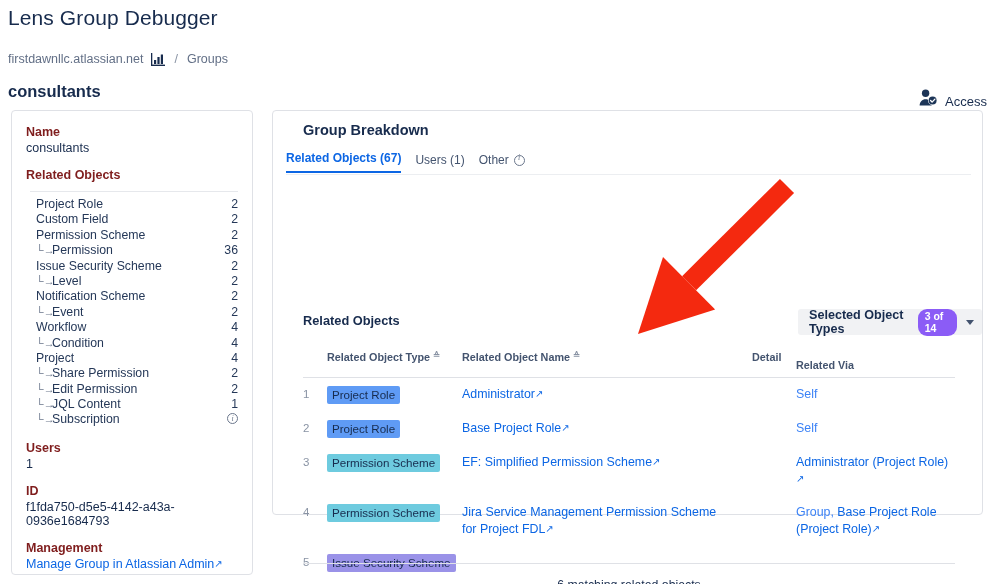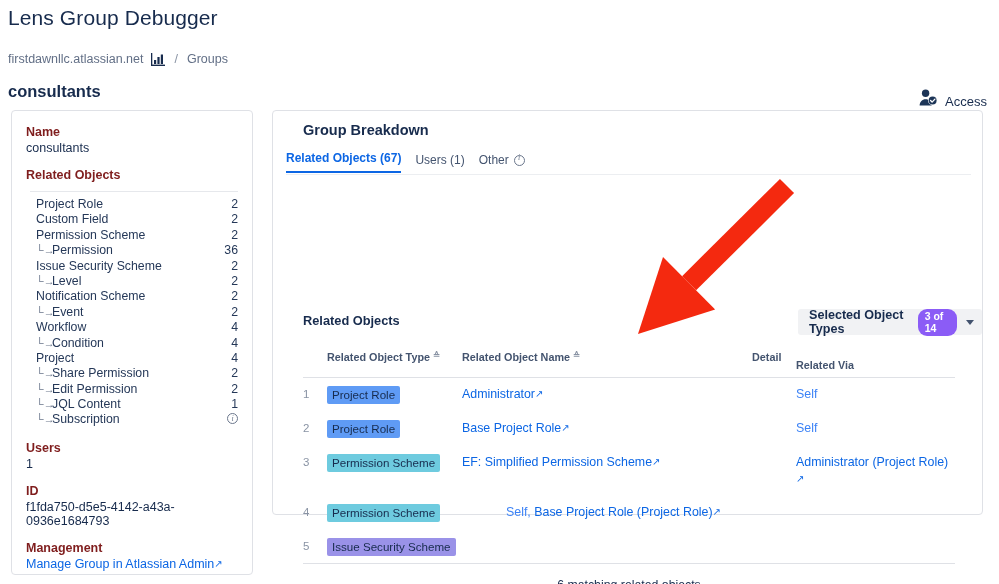--- a/index.html
+++ b/index.html
@@ -499,22 +499,23 @@
         <div class="row">
           <div class="idx">3</div>
           <div class="cell-type"><span class="badge" style="background: rgb(110, 203, 223);">Permission Scheme</span></div>
           <div class="cell-name"><span class="link">EF: Simplified Permission Scheme</span><span class="ext link"> ↗</span></div>
           <div class="cell-detail"></div>
           <div class="cell-via"><span class="link">Administrator (Project Role)</span><span class="ext link"> ↗</span></div>
         </div>
         <div class="row">
           <div class="idx">4</div>
           <div class="cell-type"><span class="badge" style="background: rgb(110, 203, 223);">Permission Scheme</span></div>
+          <div class="cell-name"><span class="link">Jira Service Management Permission Scheme for Project FDL</span><span class="ext link"> ↗</span></div>
           <div class="cell-detail"></div>
-          <div class="cell-via"><span class="plain">Self,</span> <span class="link">Base Project Role (Project Role)</span><span class="ext link"> ↗</span></div>
+          <div class="cell-via"><span class="plain">Group,</span> <span class="link">Base Project Role (Project Role)</span><span class="ext link"> ↗</span></div>
         </div>
         <div class="row">
           <div class="idx">5</div>
           <div class="cell-type"><span class="badge" style="background: rgb(154, 146, 232);">Issue Security Scheme</span></div>
           <div class="cell-detail"></div>
         </div>
       </div>
   </div>
 
   <div class="tfoot-line"></div>

